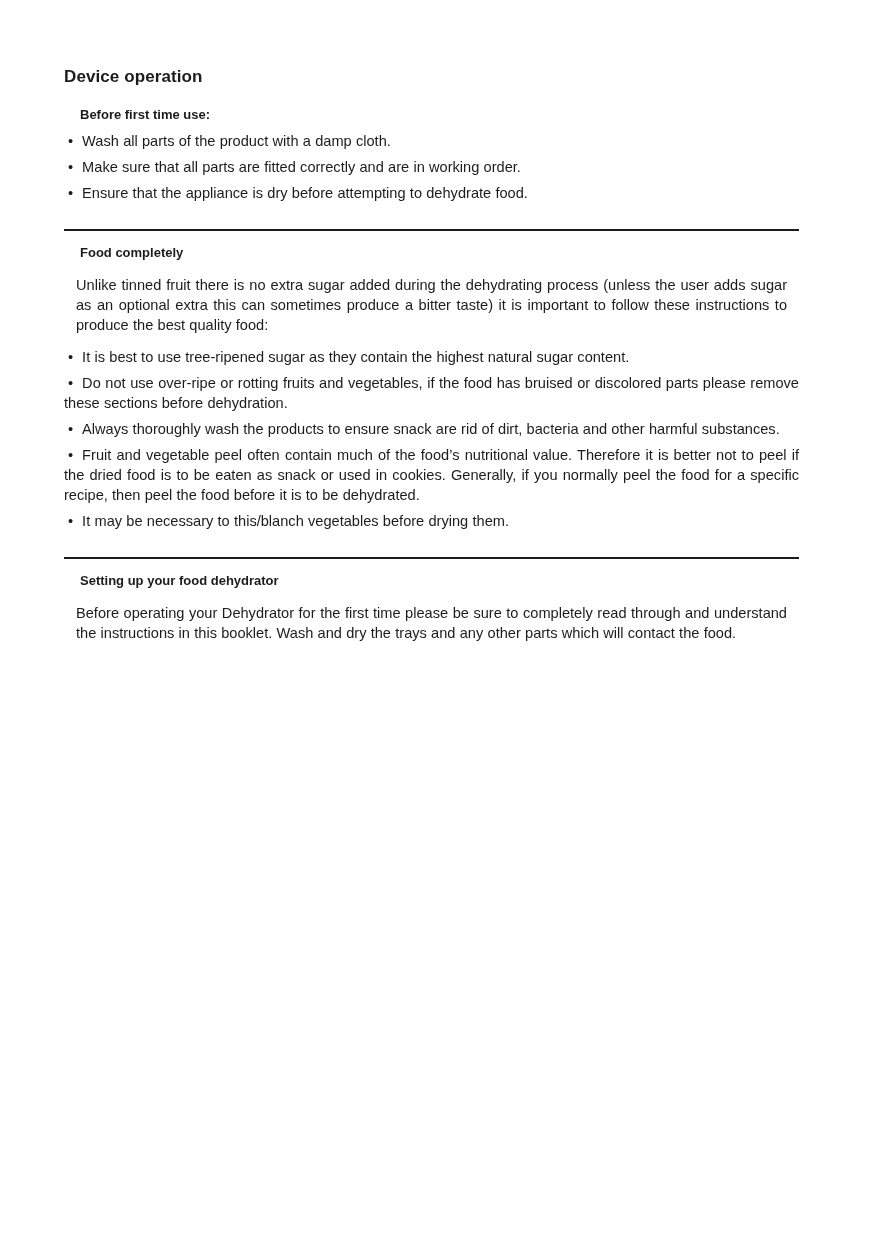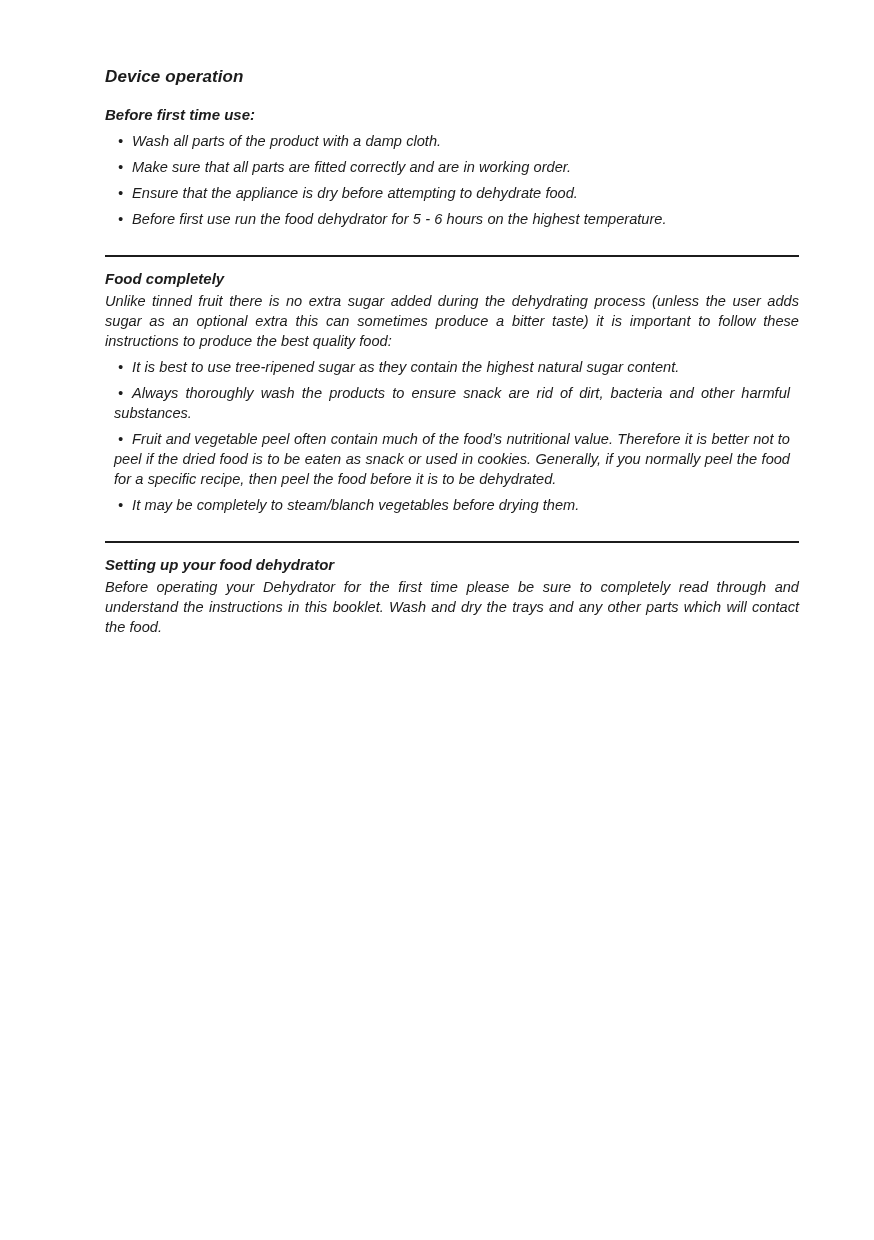--- a/index.html
+++ b/index.html
@@ -11,46 +11,45 @@
     position: relative;
     width: 874px;
     height: 1240px;
     background: #ffffff;
     font-family: "Liberation Sans", sans-serif;
     color: #1c1c1c;
     overflow: hidden;
     box-sizing: border-box;
   }
   .content {
-    padding: 66px 75px 0 105px;
+    padding: 66px 75px 0 64px;
     box-sizing: border-box;
-    font-style: italic;
   }
   .doc-title {
     font-size: 17px;
     font-weight: bold;
     margin: 0 0 17px 0;
     line-height: 22px;
     letter-spacing: 0.1px;
   }
   .section-heading {
-    font-size: 15px;
+    font-size: 13px;
     font-weight: bold;
-    margin: 0 0 2px 0;
+    margin: 0 0 2px 16px;
     line-height: 20px;
   }
   p {
     font-size: 14.6px;
     line-height: 20px;
-    margin: 0;
+    margin: 12px;
     text-align: justify;
     word-spacing: 0.2px;
   }
   p.bullet {
-    margin: 6px 9px;
+    margin: 6px 0;
     text-indent: 4px;
   }
   .marker {
     padding-right: 9px;
     font-size: 14.6px;
   }
   hr.rule {
     border: none;
     height: 2px;
     background: #1c1c1c;
@@ -66,32 +65,32 @@
 <div class="page">
   <div class="content">
 
     <h1 class="doc-title">Device operation</h1>
 
     <section>
       <h2 class="section-heading">Before first time use:</h2>
       <p class="bullet"><span class="marker">•</span><span>Wash all parts of the product with a damp cloth.</span></p>
       <p class="bullet"><span class="marker">•</span><span>Make sure that all parts are fitted correctly and are in working order.</span></p>
       <p class="bullet"><span class="marker">•</span><span>Ensure that the appliance is dry before attempting to dehydrate food.</span></p>
-      <p class="bullet"><span class="marker">•</span><span>Before first use run the food dehydrator for 5 - 6 hours on the highest temperature.</span></p>
     </section>
 
     <hr class="rule">
 
     <section>
       <h2 class="section-heading">Food completely</h2>
       <p>Unlike tinned fruit there is no extra sugar added during the dehydrating process (unless the user adds sugar as an optional extra this can sometimes produce a bitter taste) it is important to follow these instructions to produce the best quality food:</p>
       <p class="bullet"><span class="marker">•</span><span>It is best to use tree-ripened sugar as they contain the highest natural sugar content.</span></p>
+      <p class="bullet"><span class="marker">•</span><span>Do not use over-ripe or rotting fruits and vegetables, if the food has bruised or discolored parts please remove these sections before dehydration.</span></p>
       <p class="bullet"><span class="marker">•</span><span>Always thoroughly wash the products to ensure snack are rid of dirt, bacteria and other harmful substances.</span></p>
       <p class="bullet"><span class="marker">•</span><span>Fruit and vegetable peel often contain much of the food’s nutritional value. Therefore it is better not to peel if the dried food is to be eaten as snack or used in cookies. Generally, if you normally peel the food for a specific recipe, then peel the food before it is to be dehydrated.</span></p>
-      <p class="bullet"><span class="marker">•</span><span>It may be completely to steam/blanch vegetables before drying them.</span></p>
+      <p class="bullet"><span class="marker">•</span><span>It may be necessary to this/blanch vegetables before drying them.</span></p>
     </section>
 
     <hr class="rule">
 
     <section>
       <h2 class="section-heading">Setting up your food dehydrator</h2>
       <p>Before operating your Dehydrator for the first time please be sure to completely read through and understand the instructions in this booklet. Wash and dry the trays and any other parts which will contact the food.</p>
     </section>
 
   </div>

